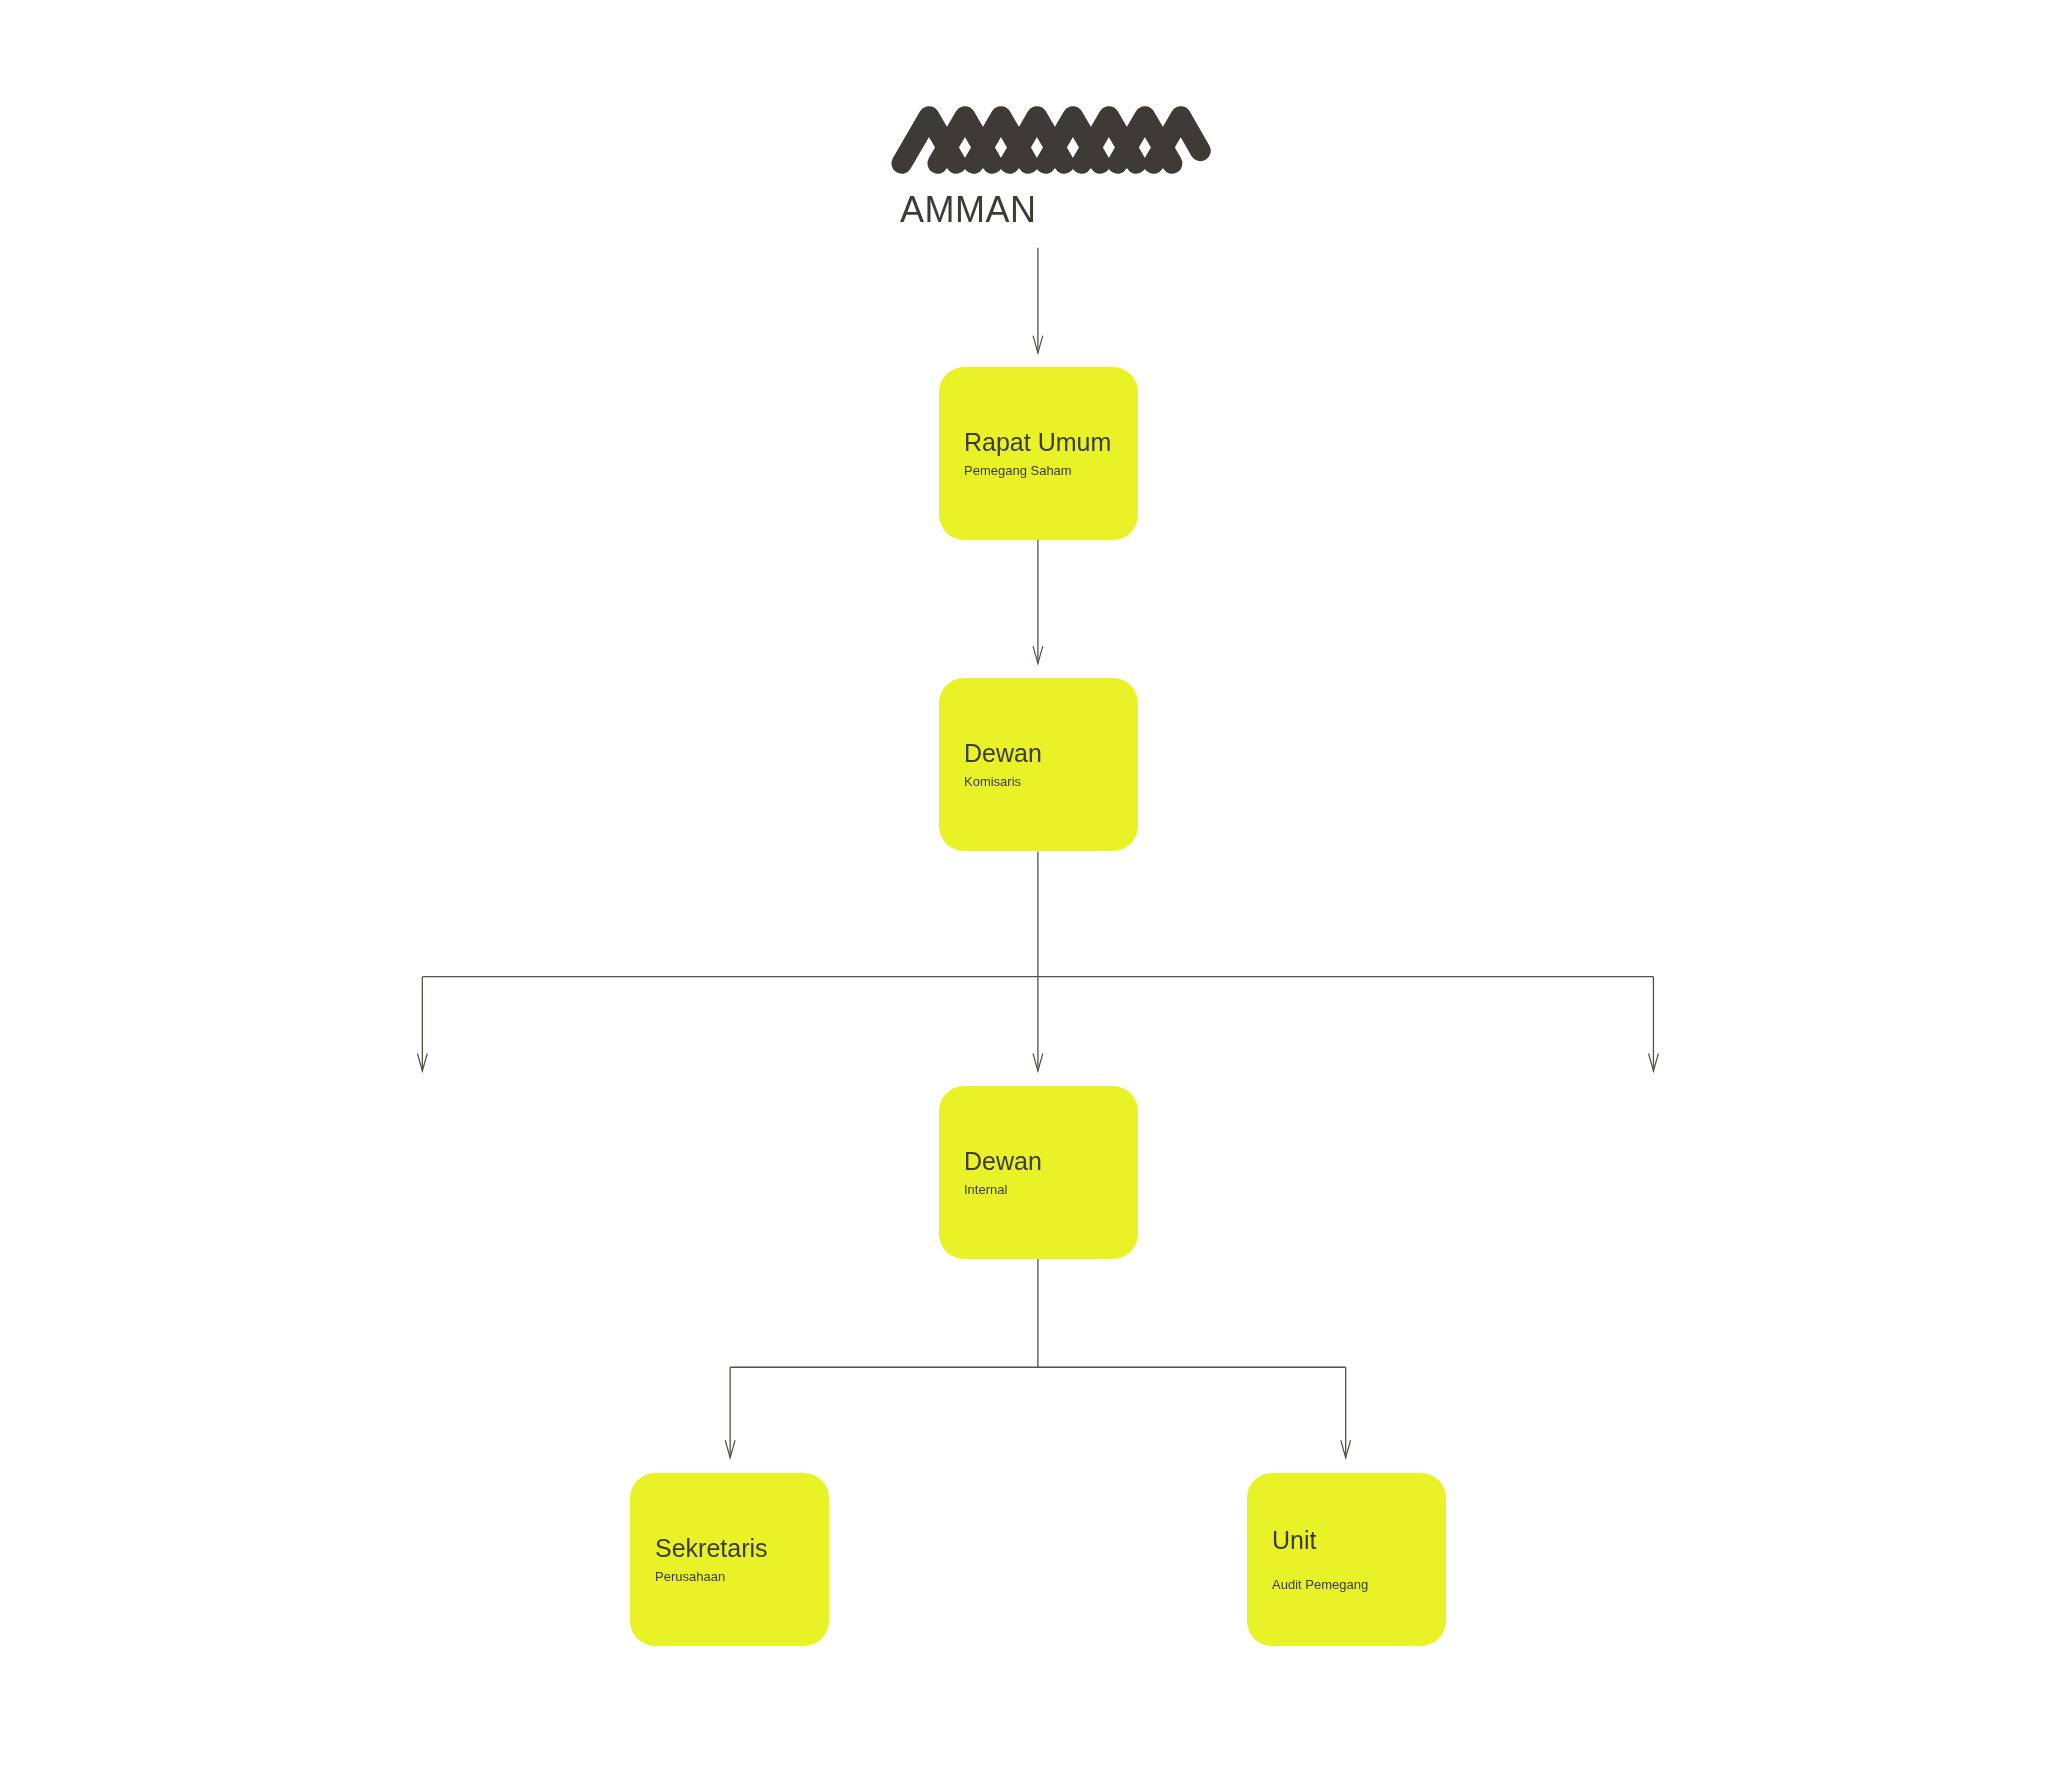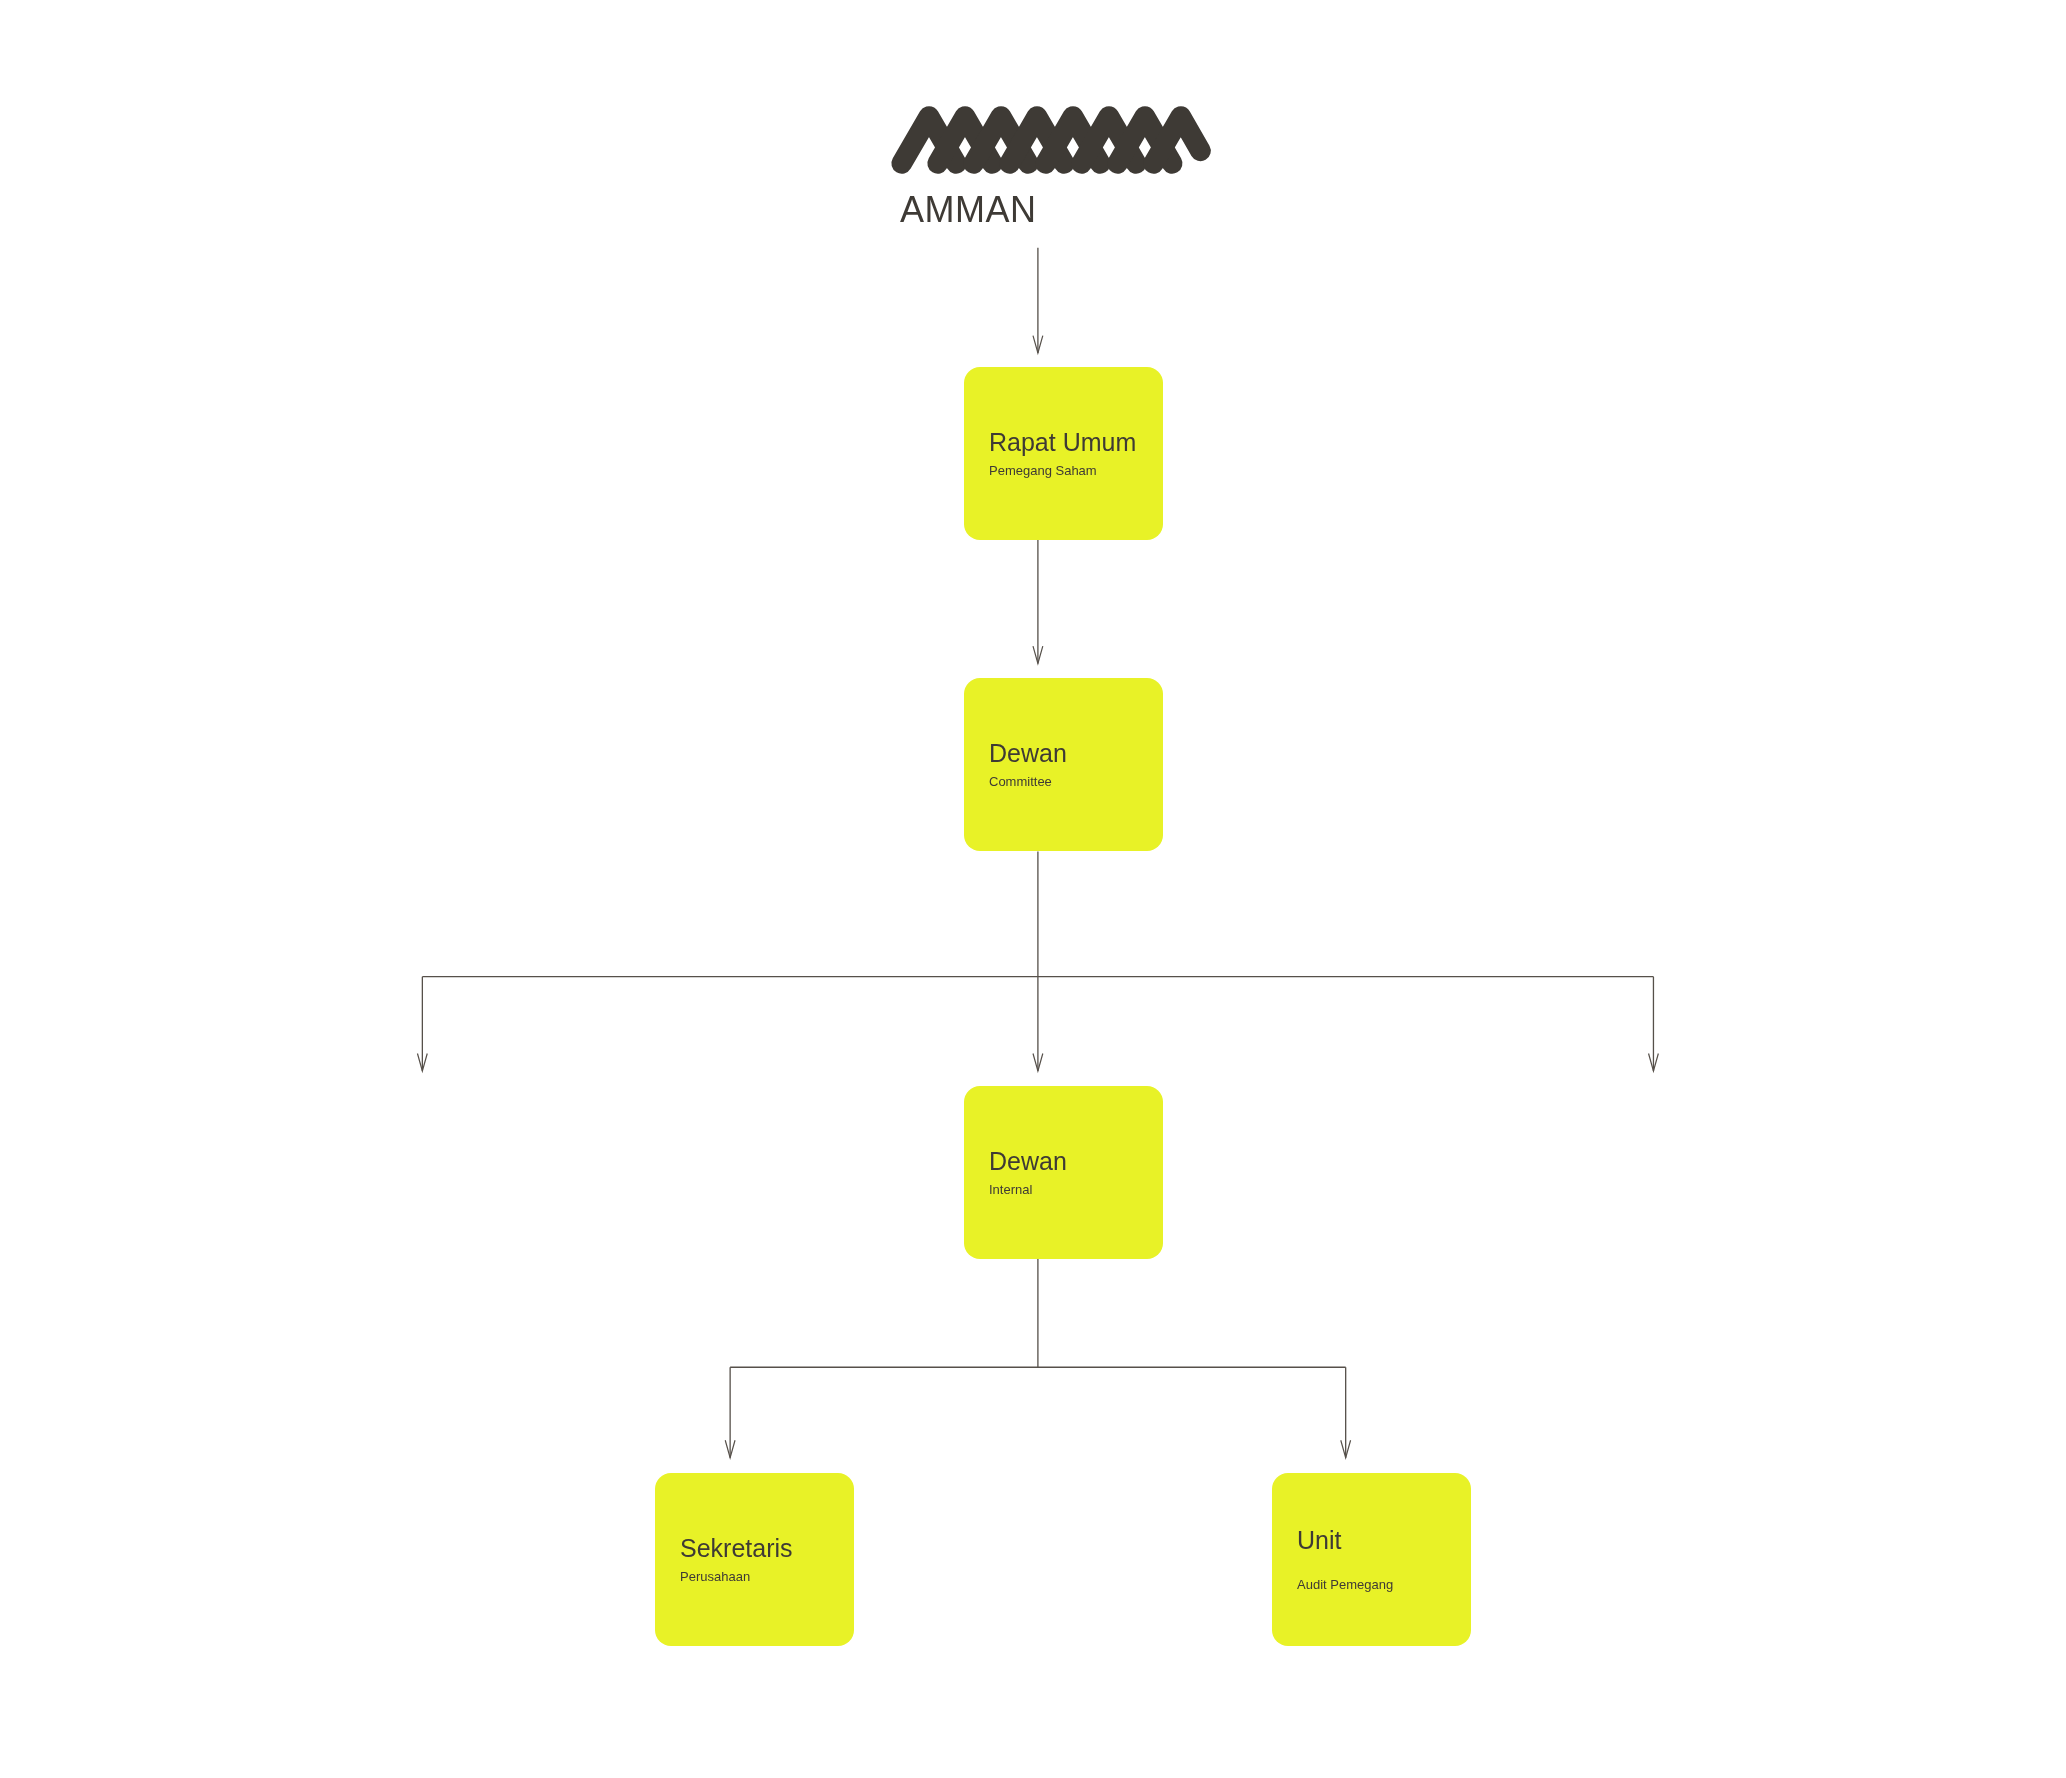--- a/index.html
+++ b/index.html
@@ -51,27 +51,26 @@
     stroke-width:2.4;
   }
   .connectors polyline.arrowhead{stroke-width:2.2;}
 
   
   .node{
     position:absolute;
     width:199px;
     height:173px;
     background:var(--node-bg);
-    border-radius:16px;
+    border-radius:25px;
     display:flex;
     flex-direction:column;
     justify-content:center;
     align-items:flex-start;
     padding:11px 15.3px 11px 25px;
-    margin-left:25px;
   }
   .node .title{
     font-size:25px;
     line-height:1.18;
     font-weight:400;
     color:var(--text);
   }
   .node .subtitle{
     margin-top:3.8px;
     font-size:13px;
@@ -132,21 +131,21 @@
     <polyline class="arrowhead" points="2461,2644 2470,2676 2479,2644"></polyline>
   </svg>
 
   <div class="node node-rapat-umum">
     <div class="title">Rapat Umum</div>
     <div class="subtitle">Pemegang Saham</div>
   </div>
 
   <div class="node node-dewan-komisaris">
     <div class="title">Dewan</div>
-    <div class="subtitle">Committee</div>
+    <div class="subtitle">Komisaris</div>
   </div>
 
 
   <div class="node node-dewan-direksi">
     <div class="title">Dewan</div>
     <div class="subtitle">Internal</div>
   </div>
 
 
   <div class="node node-sekretaris">

